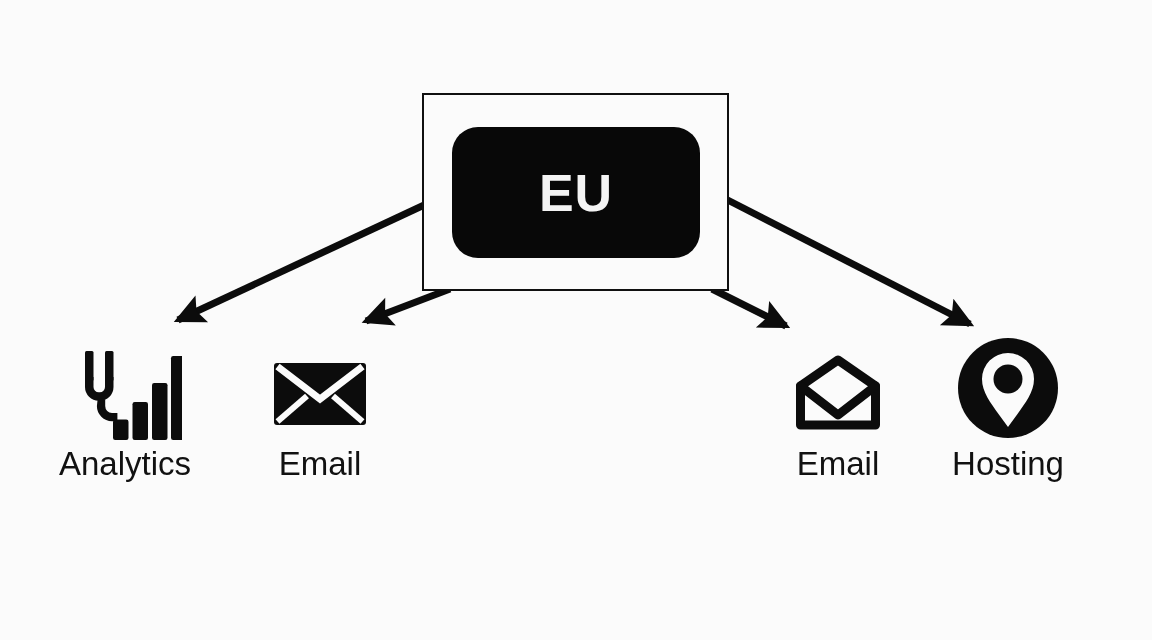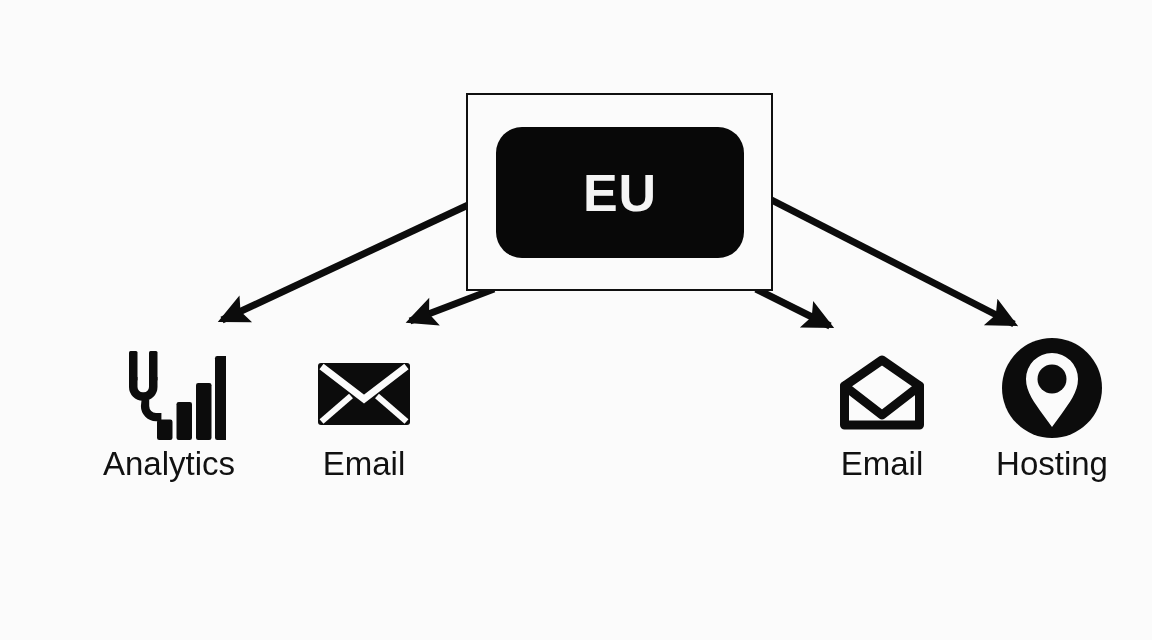--- a/index.html
+++ b/index.html
@@ -11,21 +11,20 @@
     height: 640px;
     background: #fbfbfb;
     font-family: "Liberation Sans", sans-serif;
     overflow: hidden;
   }
   #diagram-root {
     position: relative;
     width: 1108px;
     height: 640px;
     background: #fbfbfb;
-    margin-left: 44px;
   }
   #edges-layer {
     position: absolute;
     left: 0;
     top: 0;
     width: 1152px;
     height: 640px;
   }
   
   .hub-frame {

